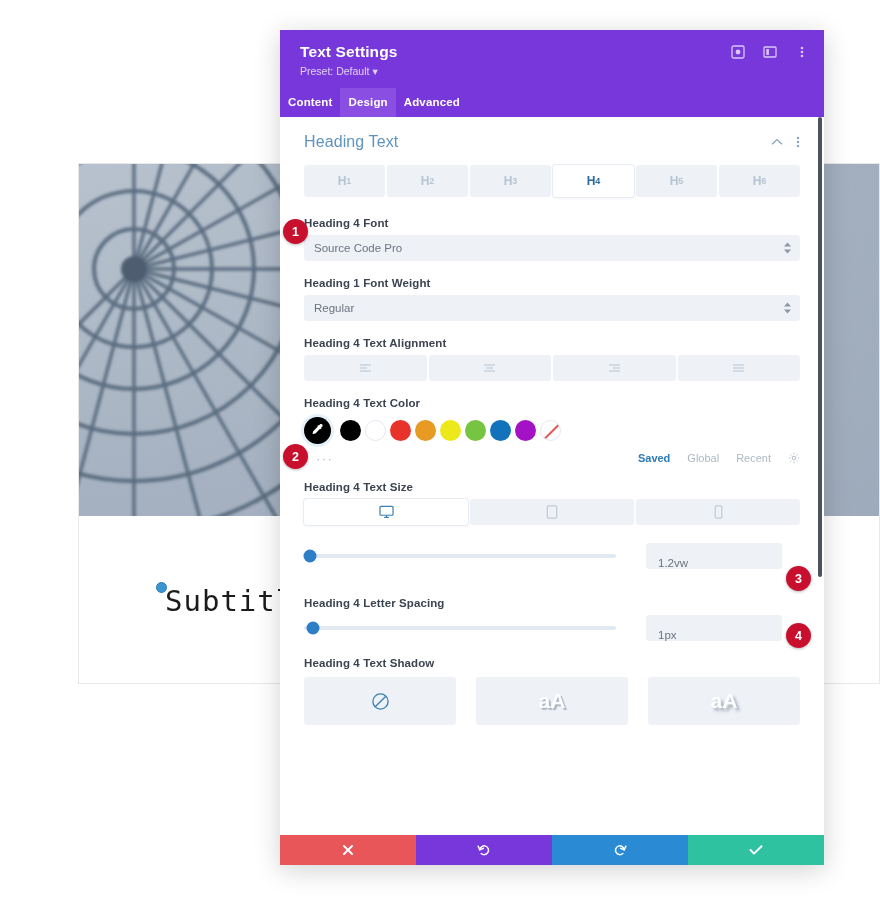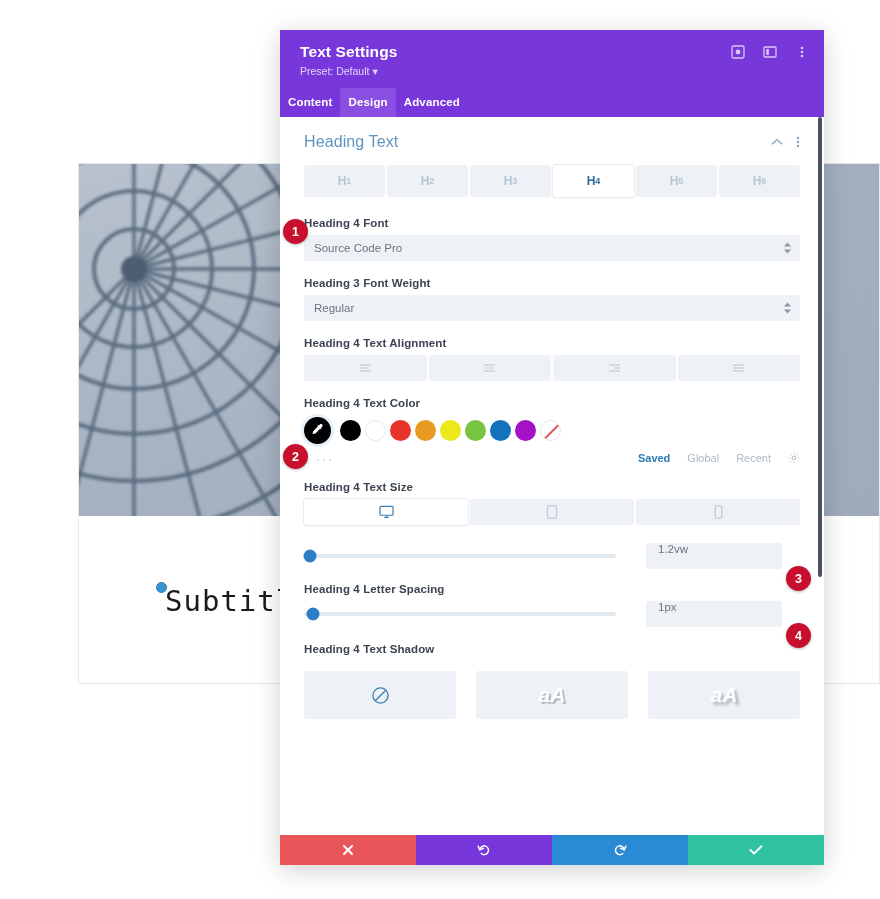--- a/index.html
+++ b/index.html
@@ -162,28 +162,28 @@
   .track {
     position:relative; height:4px; background:#e3e9f0; border-radius:2px;
     width:312px; margin-right:30px;
   }
   .knob {
     position:absolute; left:0; top:50%; transform:translate(-50%,-50%);
     width:13px; height:13px; border-radius:50%; background:#2c7fc7;
   }
   .val-input {
     width:136px; height:26px; background:#eef1f6; border-radius:3px;
-    display:flex; align-items:flex-start; padding:0 12px;
+    display:flex; align-items:flex-end; padding:0 12px;
     font-size:11.5px; color:#6b7480; cursor:text;
   }
   .val-input.placeholder { color:#a8b2bf; }
 
   
   #shadow-grid {
-    display:grid; grid-template-columns:repeat(3,1fr); gap:20px; margin-top:16px;font-style:italic;
+    display:grid; grid-template-columns:repeat(3,1fr); gap:20px; margin-top:8px;
   }
   .shadow-cell {
     height:48px; background:#eef1f6; border-radius:3px;
     display:flex; align-items:center; justify-content:center; cursor:pointer;
   }
   .shadow-aA {
     font-size:21px; font-weight:bold; color:#ffffff;
     font-family:"Liberation Sans",sans-serif;
   }
 
@@ -367,21 +367,21 @@
             <span class="caret">
               <svg width="7" height="11" viewBox="0 0 7 11" fill="currentColor">
                 <polygon points="3.5,0 7,4 0,4"></polygon>
                   <polygon points="3.5,11 7,7 0,7"></polygon>
               </svg>
             </span>
           </div>
         </div>
 
         <div class="field-block">
-          <div class="field-label">Heading 3 Font Weight</div>
+          <div class="field-label">Heading 1 Font Weight</div>
           <div class="sel">
             <span>Regular</span>
             <span class="caret">
               <svg width="7" height="11" viewBox="0 0 7 11" fill="currentColor">
                 <polygon points="3.5,0 7,4 0,4"></polygon>
                   <polygon points="3.5,11 7,7 0,7"></polygon>
               </svg>
             </span>
           </div>
         </div>
@@ -448,21 +448,21 @@
               <span id="sw-gear">
                 <svg width="12" height="12" viewBox="0 0 16 16" fill="none" stroke="currentColor" stroke-width="1.2">
                   <circle cx="8" cy="8" r="2.4"></circle>
                   <path d="M8 1.2v1.8M8 13v1.8M1.2 8h1.8M13 8h1.8M3.2 3.2l1.3 1.3M11.5 11.5l1.3 1.3M12.8 3.2l-1.3 1.3M4.5 11.5l-1.3 1.3"></path>
                 </svg>
               </span>
             </div>
           </div>
         </div>
 
-        <div class="field-block" style="margin-bottom:14px;">
+        <div class="field-block" style="margin-bottom:28px;">
           <div class="field-label">Heading 4 Text Size</div>
           <div class="seg">
             <div class="seg-btn white">
               <svg width="15" height="14" viewBox="0 0 16 15" fill="none" stroke="#3a7fb5" stroke-width="1.3">
                 <rect x="1" y="1.5" width="14" height="9.5" rx="1"></rect>
                 <line x1="5.5" y1="13.3" x2="10.5" y2="13.3"></line>
                 <line x1="8" y1="11" x2="8" y2="13.3"></line>
               </svg>
             </div>
             <div class="seg-btn">

